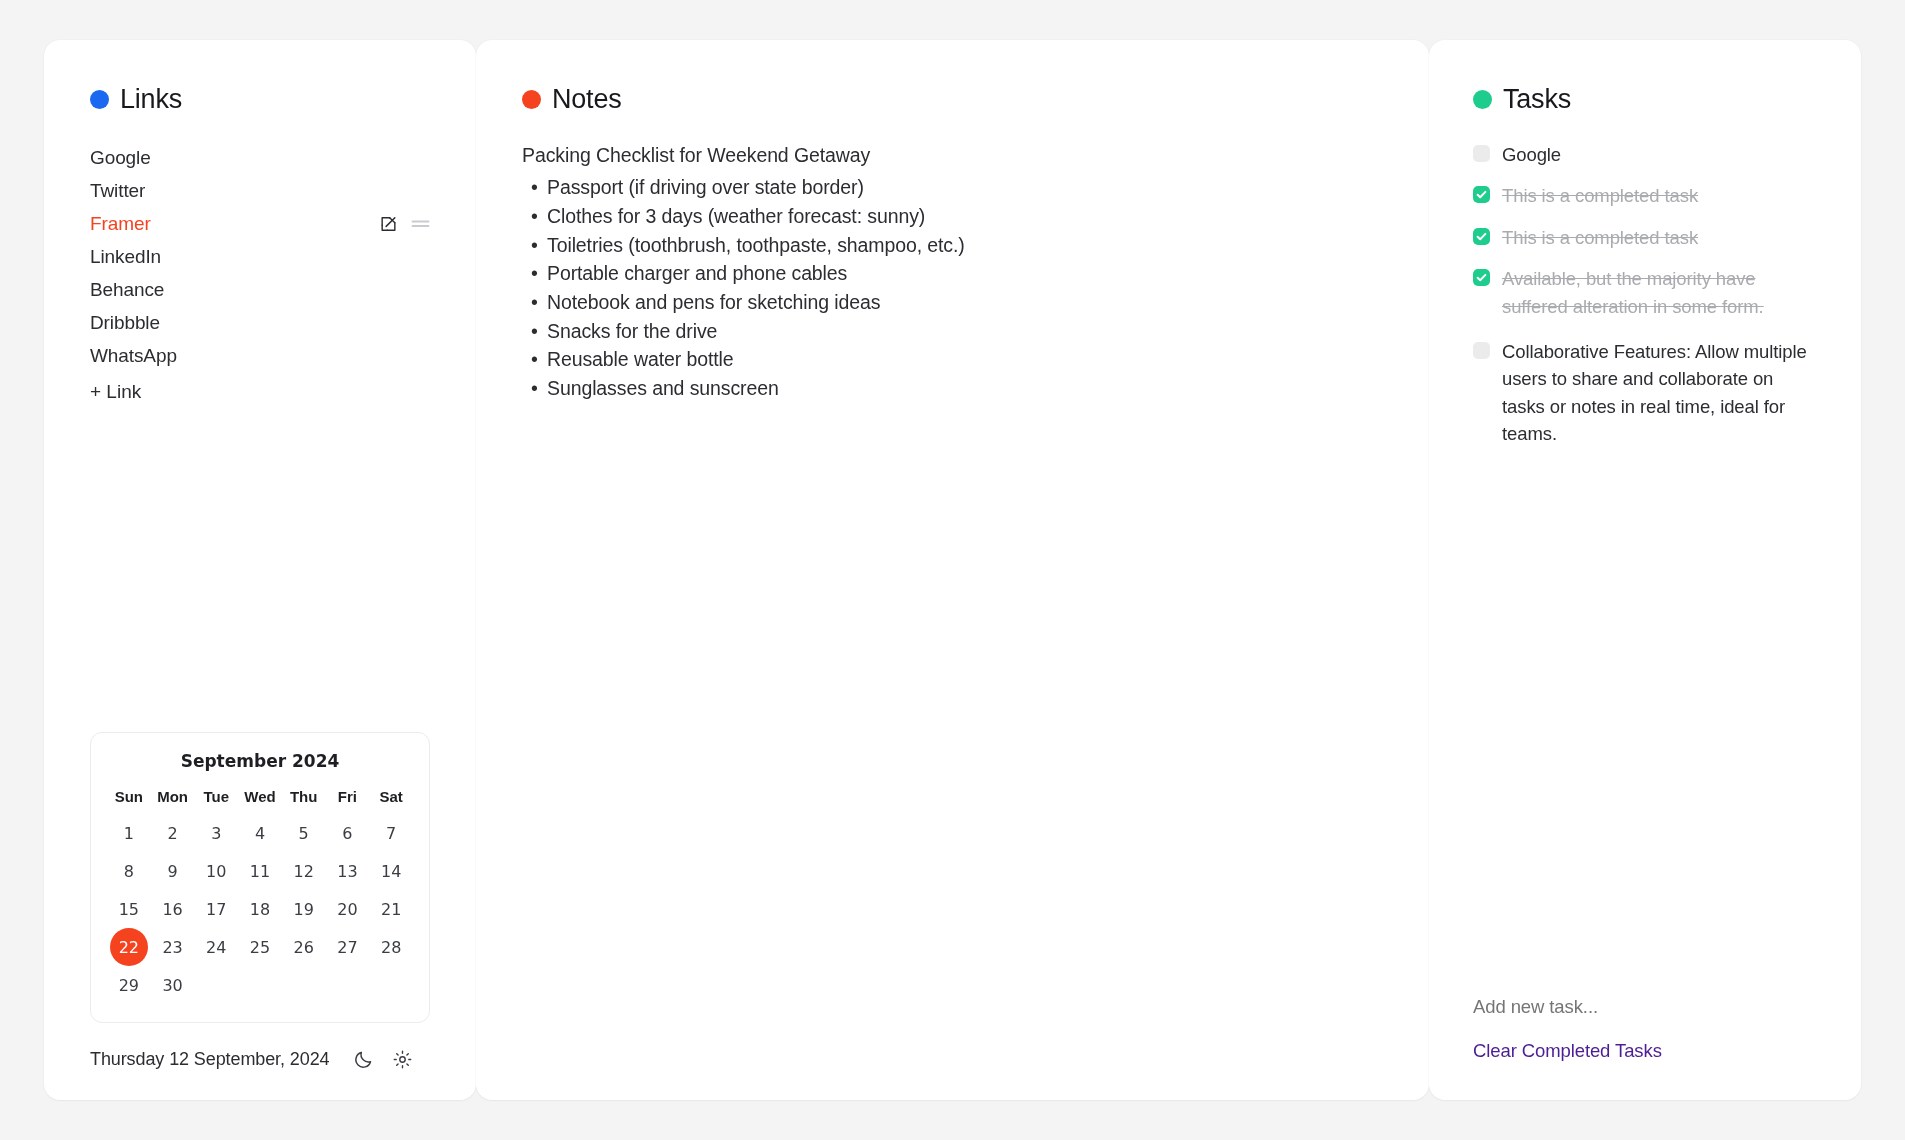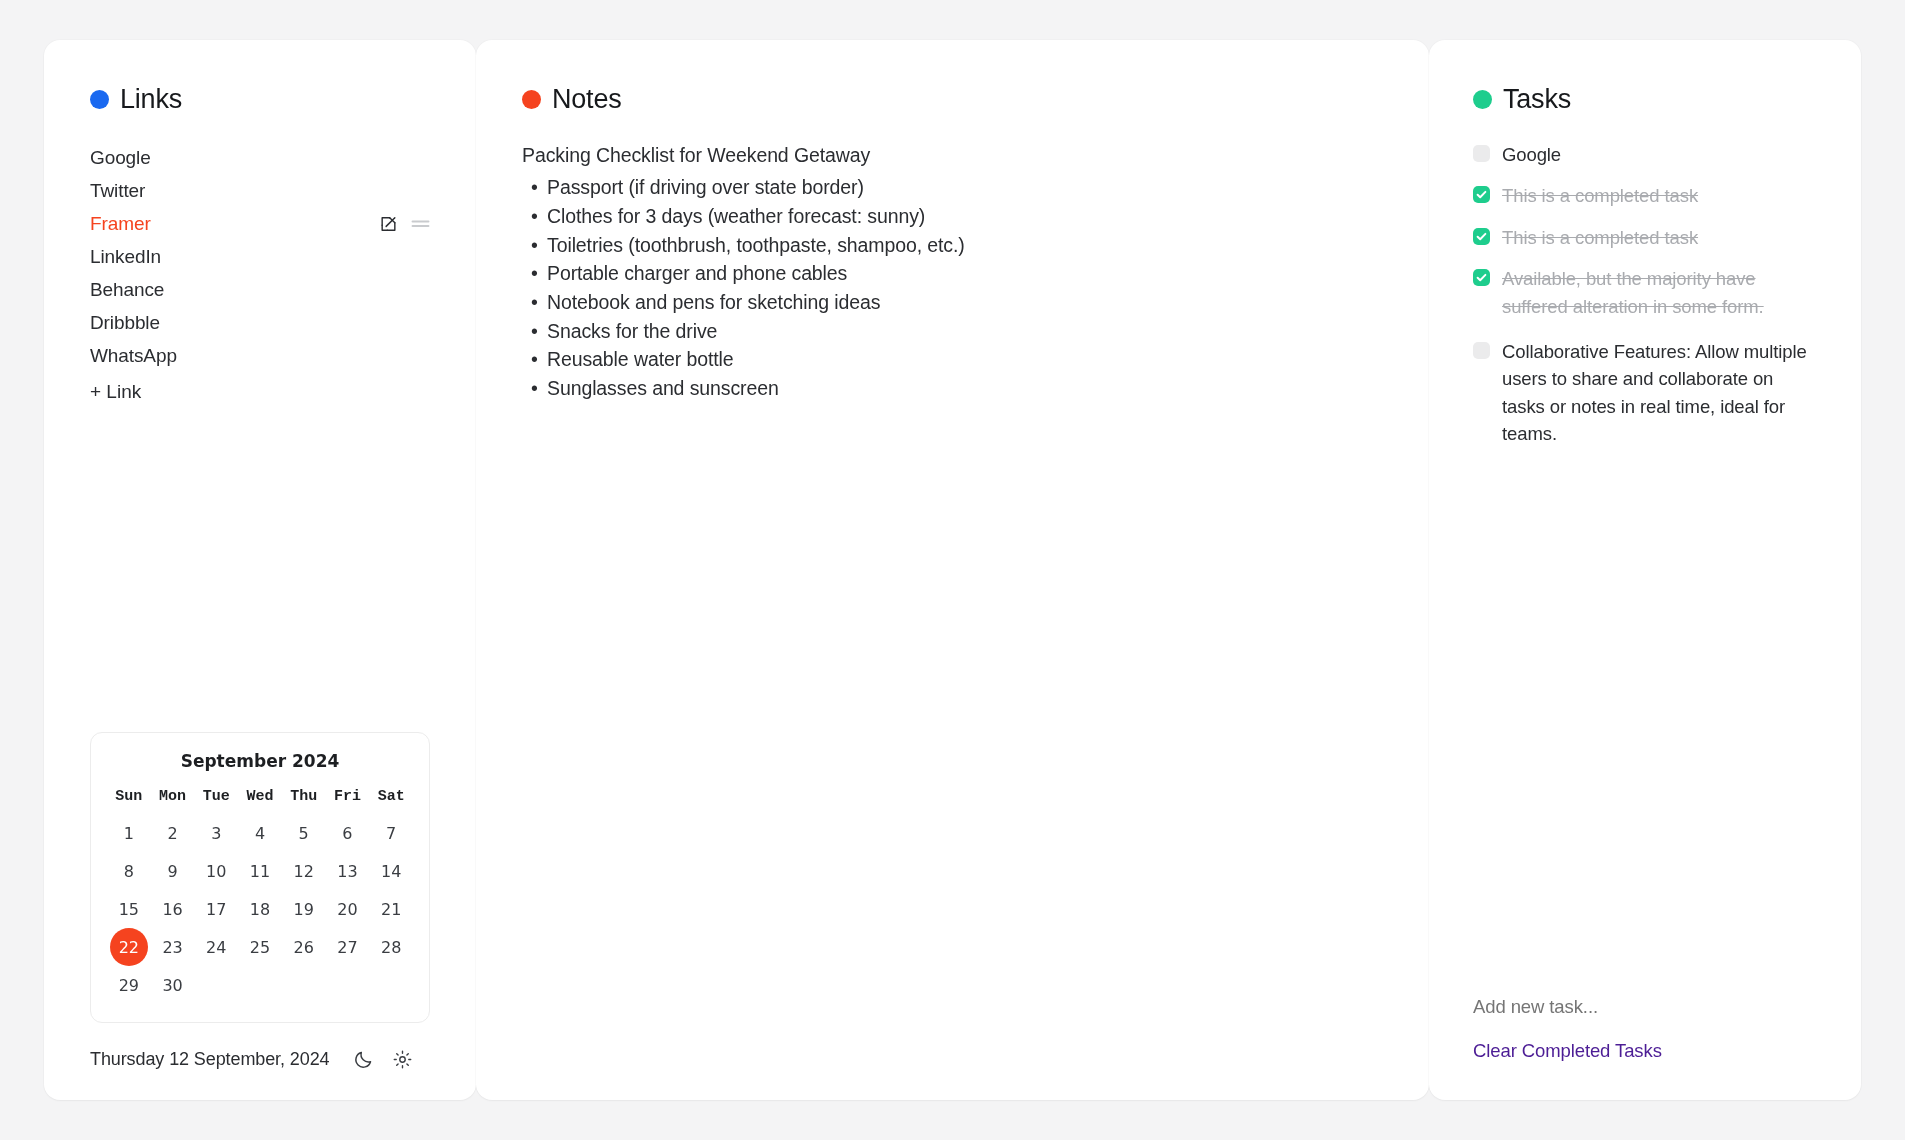--- a/index.html
+++ b/index.html
@@ -78,21 +78,21 @@
     text-align: center;
     font-family: "DejaVu Sans", sans-serif;
     font-weight: 700;
     font-size: 17px;
     color: #1d1f22;
     margin-bottom: 17px;
   }
   .cal-grid { display: grid; grid-template-columns: repeat(7, 1fr); }
   .cal-dow {
     text-align: center;
-    font-family: Liberation Mono, monospace;
+    font-family: Liberation Sans, sans-serif;
     font-weight: 700;
     font-size: 15px;
     color: #1d1f22;
     padding-bottom: 9px;
   }
   .cal-day {
     height: 38px;
     display: flex; align-items: center; justify-content: center;
     font-family: "DejaVu Sans", sans-serif;
     font-size: 16px;

